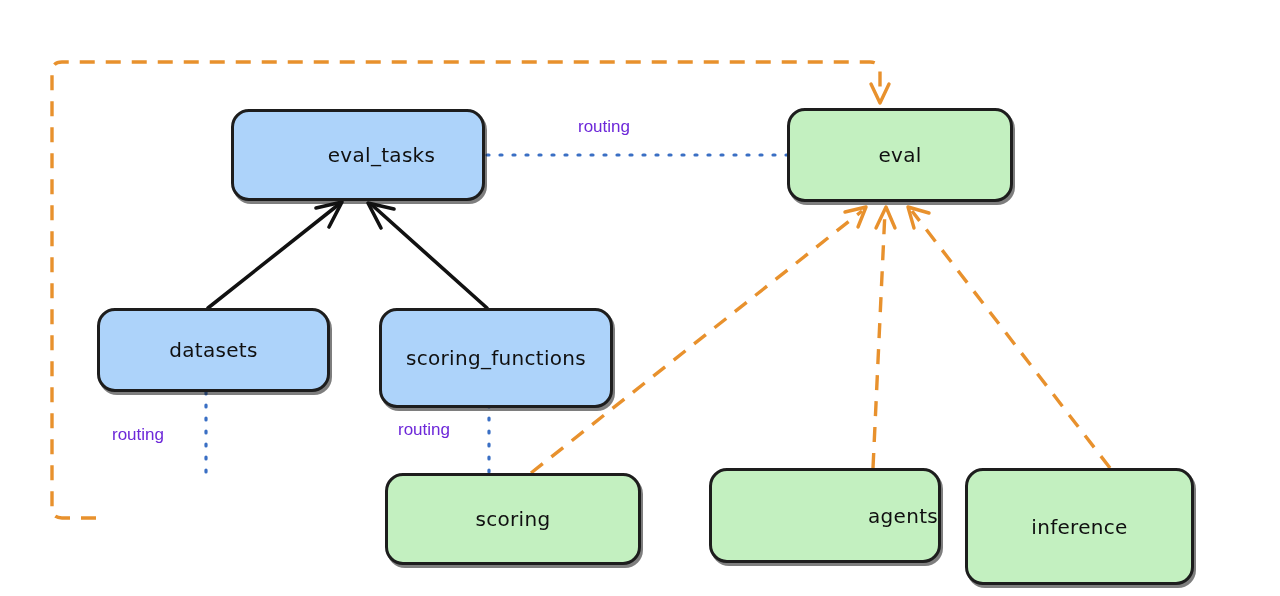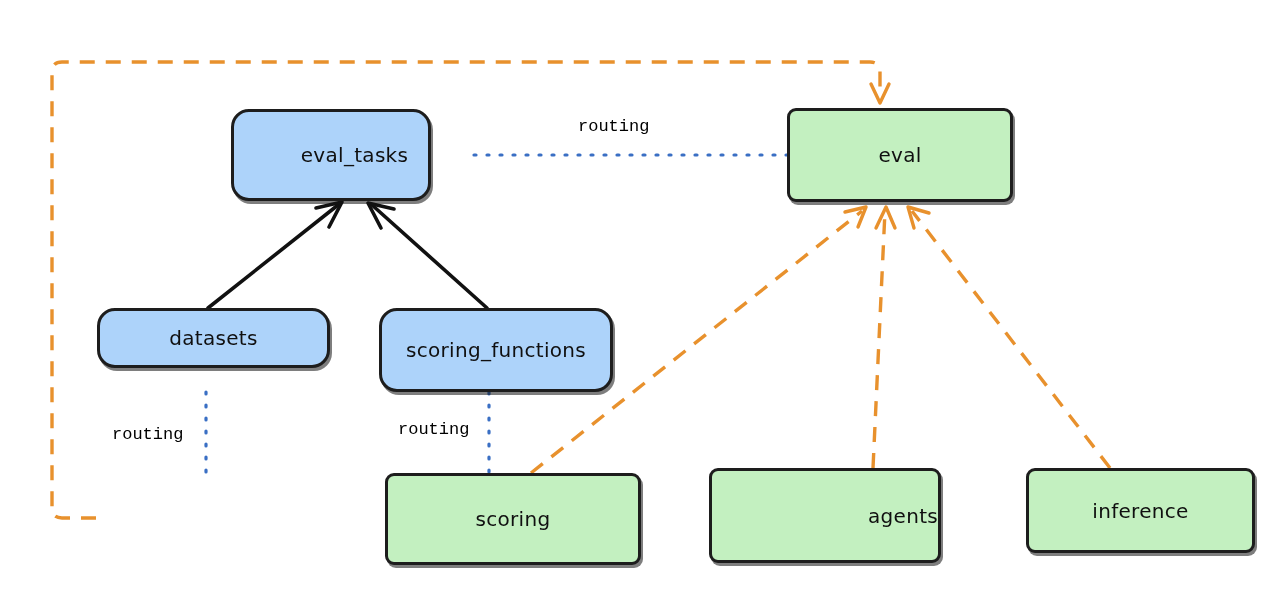--- a/index.html
+++ b/index.html
@@ -19,28 +19,28 @@
     display:flex;align-items:center;justify-content:center;
     border:3px solid #1d1d1d;
     border-radius:18px;
     font-size:20px;
     color:#101010;
     letter-spacing:.3px;
     box-shadow:2px 3px 0 rgba(20,20,20,.55);
     font-family:"DejaVu Sans", sans-serif;
   }
   .node.blue{background:#add3fa;}
-  .node.green{background:#c3f0c0;border-radius:9px;}
+  .node.green{background:#c3f0c0;}
   .node .lbl{pointer-events:none;white-space:nowrap;}
 
   .edge-label{
     position:absolute;
     font-size:17px;
-    color:#000000;
-    font-family:Liberation Mono, monospace;
+    color:#6d28d9;
+    font-family:Liberation Sans, sans-serif;
     white-space:nowrap;
   }
 </style>
 </head>
 <body>
 
 <div id="canvas">
 
   <svg id="wires" viewBox="0 0 1280 596" xmlns="http://www.w3.org/2000/svg">
 
@@ -62,46 +62,46 @@
     <path d="M 487,308 L 372,205" fill="none" stroke="#111111" stroke-width="3.6" stroke-linecap="round"></path>
     <path d="M 381,228 L 368,203 L 394,209" fill="none" stroke="#111111" stroke-width="3.6" stroke-linecap="round" stroke-linejoin="round"></path>
 
     <path d="M 474,155 L 787,155" fill="none" stroke="#3a6fc4" stroke-width="3.2" stroke-dasharray="2 11" stroke-linecap="round"></path>
 
     <path d="M 206,392 L 206,475" fill="none" stroke="#3a6fc4" stroke-width="3.2" stroke-dasharray="2 11" stroke-linecap="round"></path>
 
     <path d="M 489,392 L 489,473" fill="none" stroke="#3a6fc4" stroke-width="3.2" stroke-dasharray="2 11" stroke-linecap="round"></path>
   </svg>
 
-  <div class="node blue" style="left:231px;top:109px;width:200px;height:92px;padding-left:47px;">
+  <div class="node blue" style="left:231px;top:109px;width:254px;height:92px;padding-left:47px;">
     <span class="lbl">eval_tasks</span>
   </div>
 
   <div class="node green" style="left:787px;top:108px;width:226px;height:94px;">
     <span class="lbl">eval</span>
   </div>
 
-  <div class="node blue" style="left:97px;top:308px;width:233px;height:60px;">
+  <div class="node blue" style="left:97px;top:308px;width:233px;height:84px;">
     <span class="lbl">datasets</span>
   </div>
 
-  <div class="node blue" style="left:379px;top:308px;width:234px;height:84px;">
+  <div class="node blue" style="left:379px;top:308px;width:234px;height:100px;">
     <span class="lbl">scoring_functions</span>
   </div>
 
 
   <div class="node green" style="left:385px;top:473px;width:256px;height:92px;">
     <span class="lbl">scoring</span>
   </div>
 
   <div class="node green" style="left:709px;top:468px;width:232px;height:95px;justify-content:flex-end;">
     <span class="lbl">agents</span>
   </div>
 
-  <div class="node green" style="left:1026px;top:468px;width:229px;height:85px;">
+  <div class="node green" style="left:965px;top:468px;width:229px;height:117px;">
     <span class="lbl">inference</span>
   </div>
 
   <div class="edge-label" style="left:578px;top:117px;">routing</div>
 
   <div class="edge-label" style="left:112px;top:425px;">routing</div>
 
   <div class="edge-label" style="left:398px;top:420px;">routing</div>
 
 </div>

